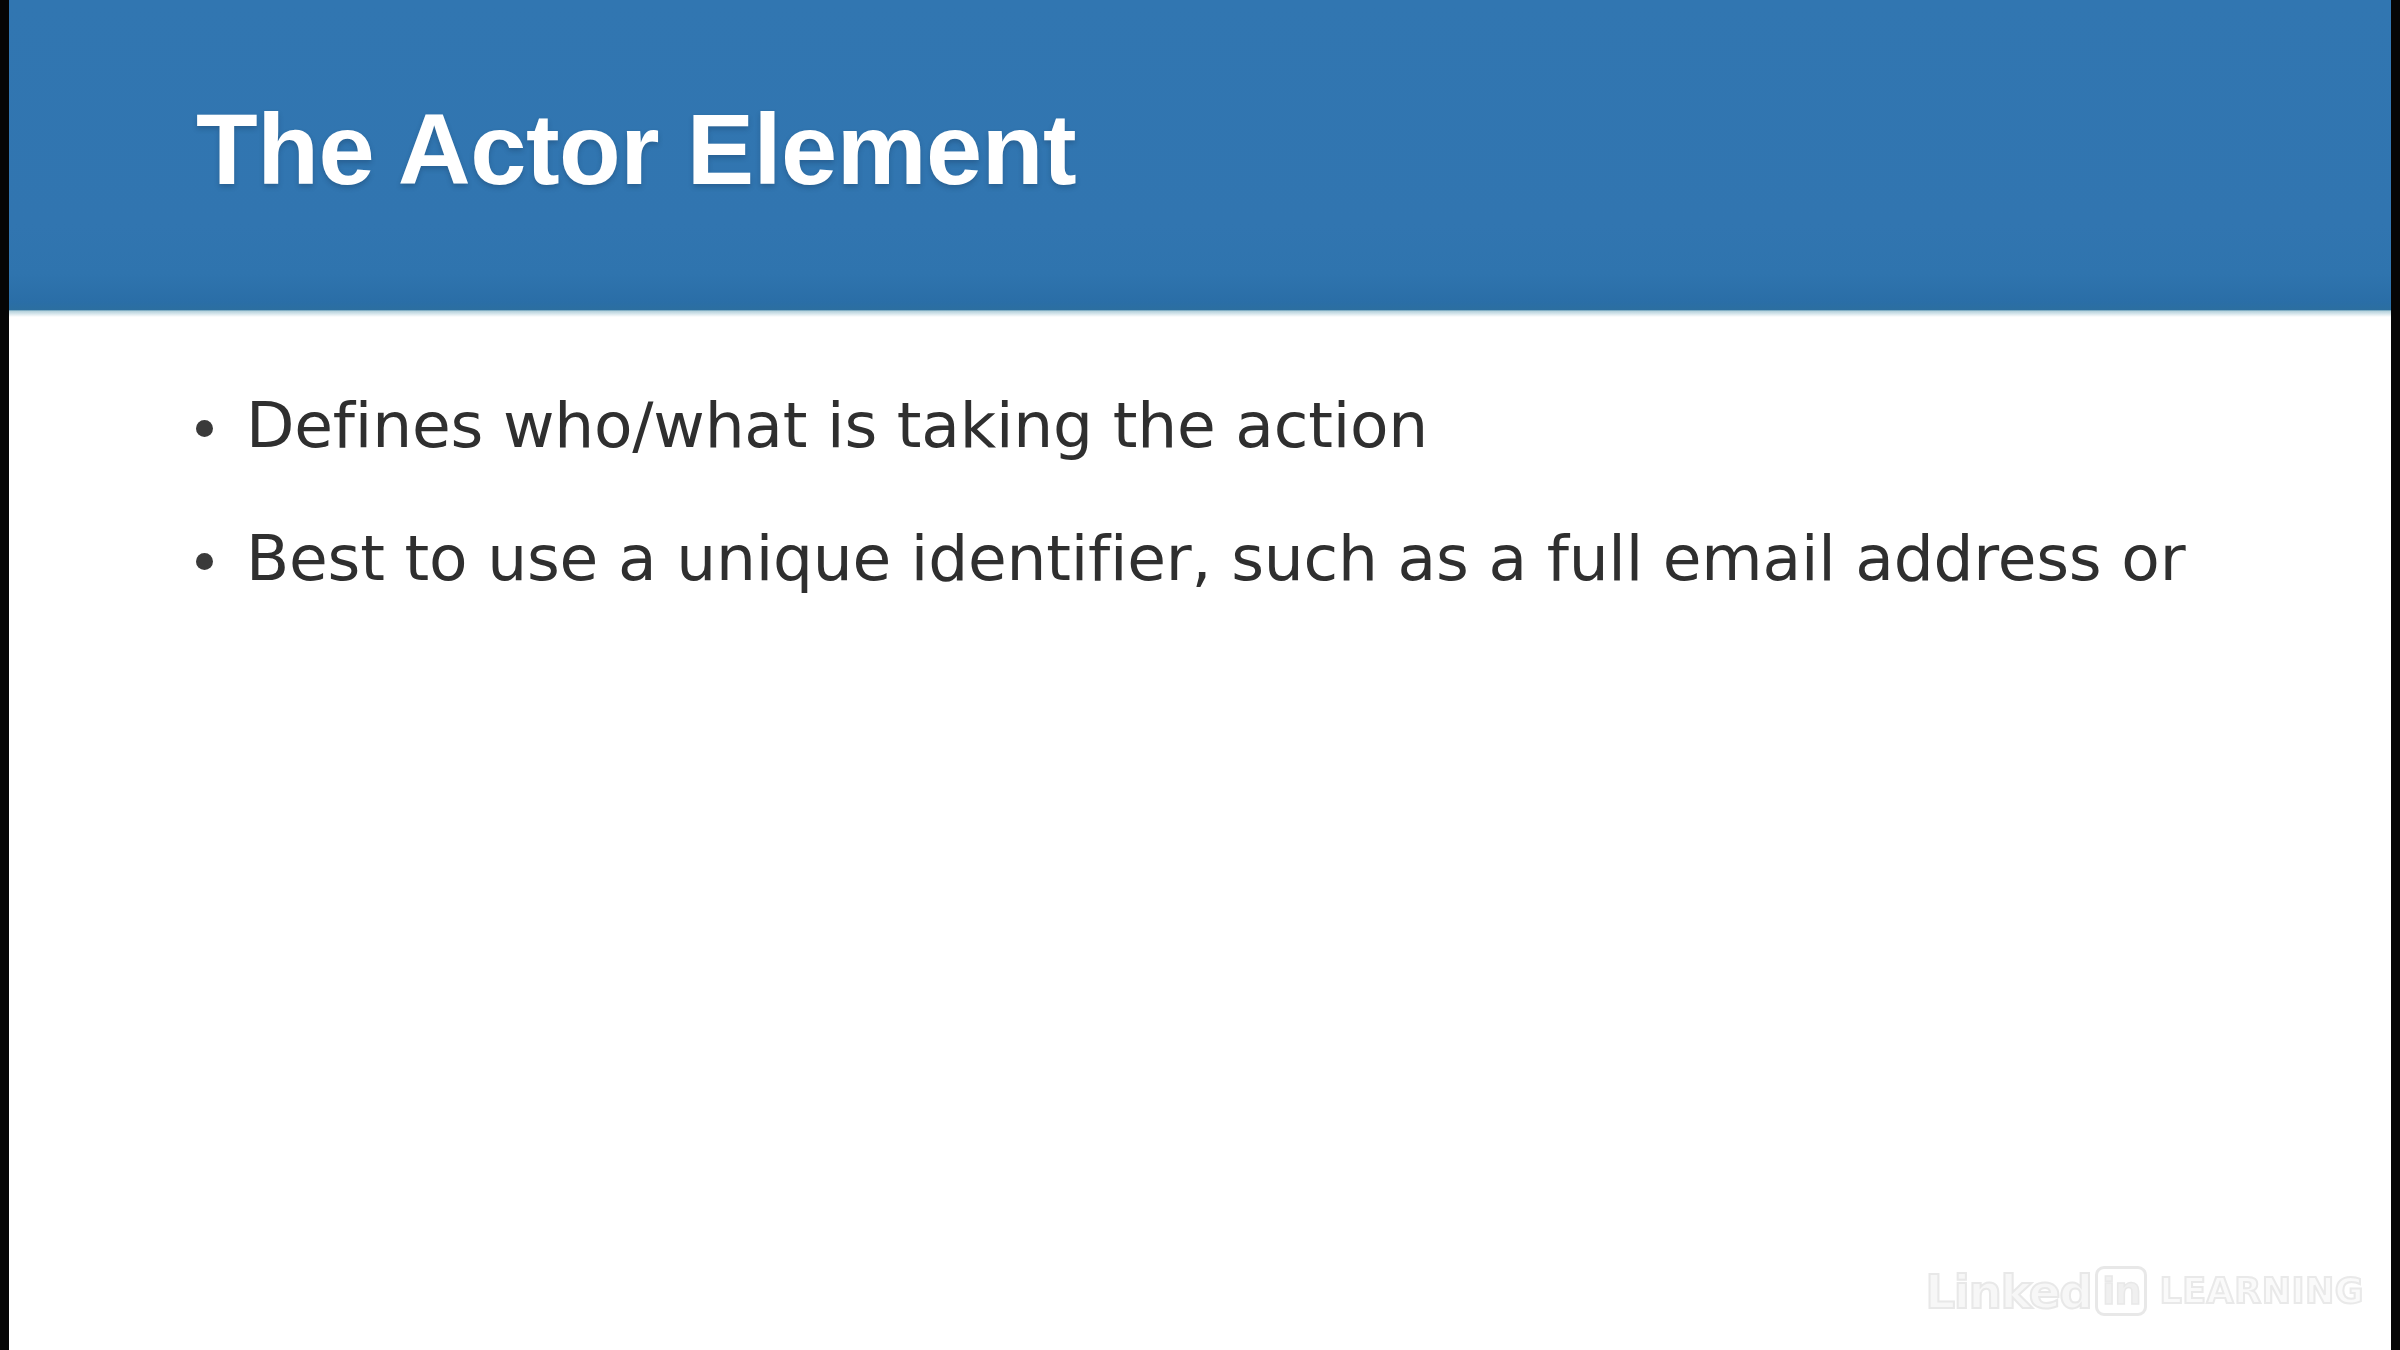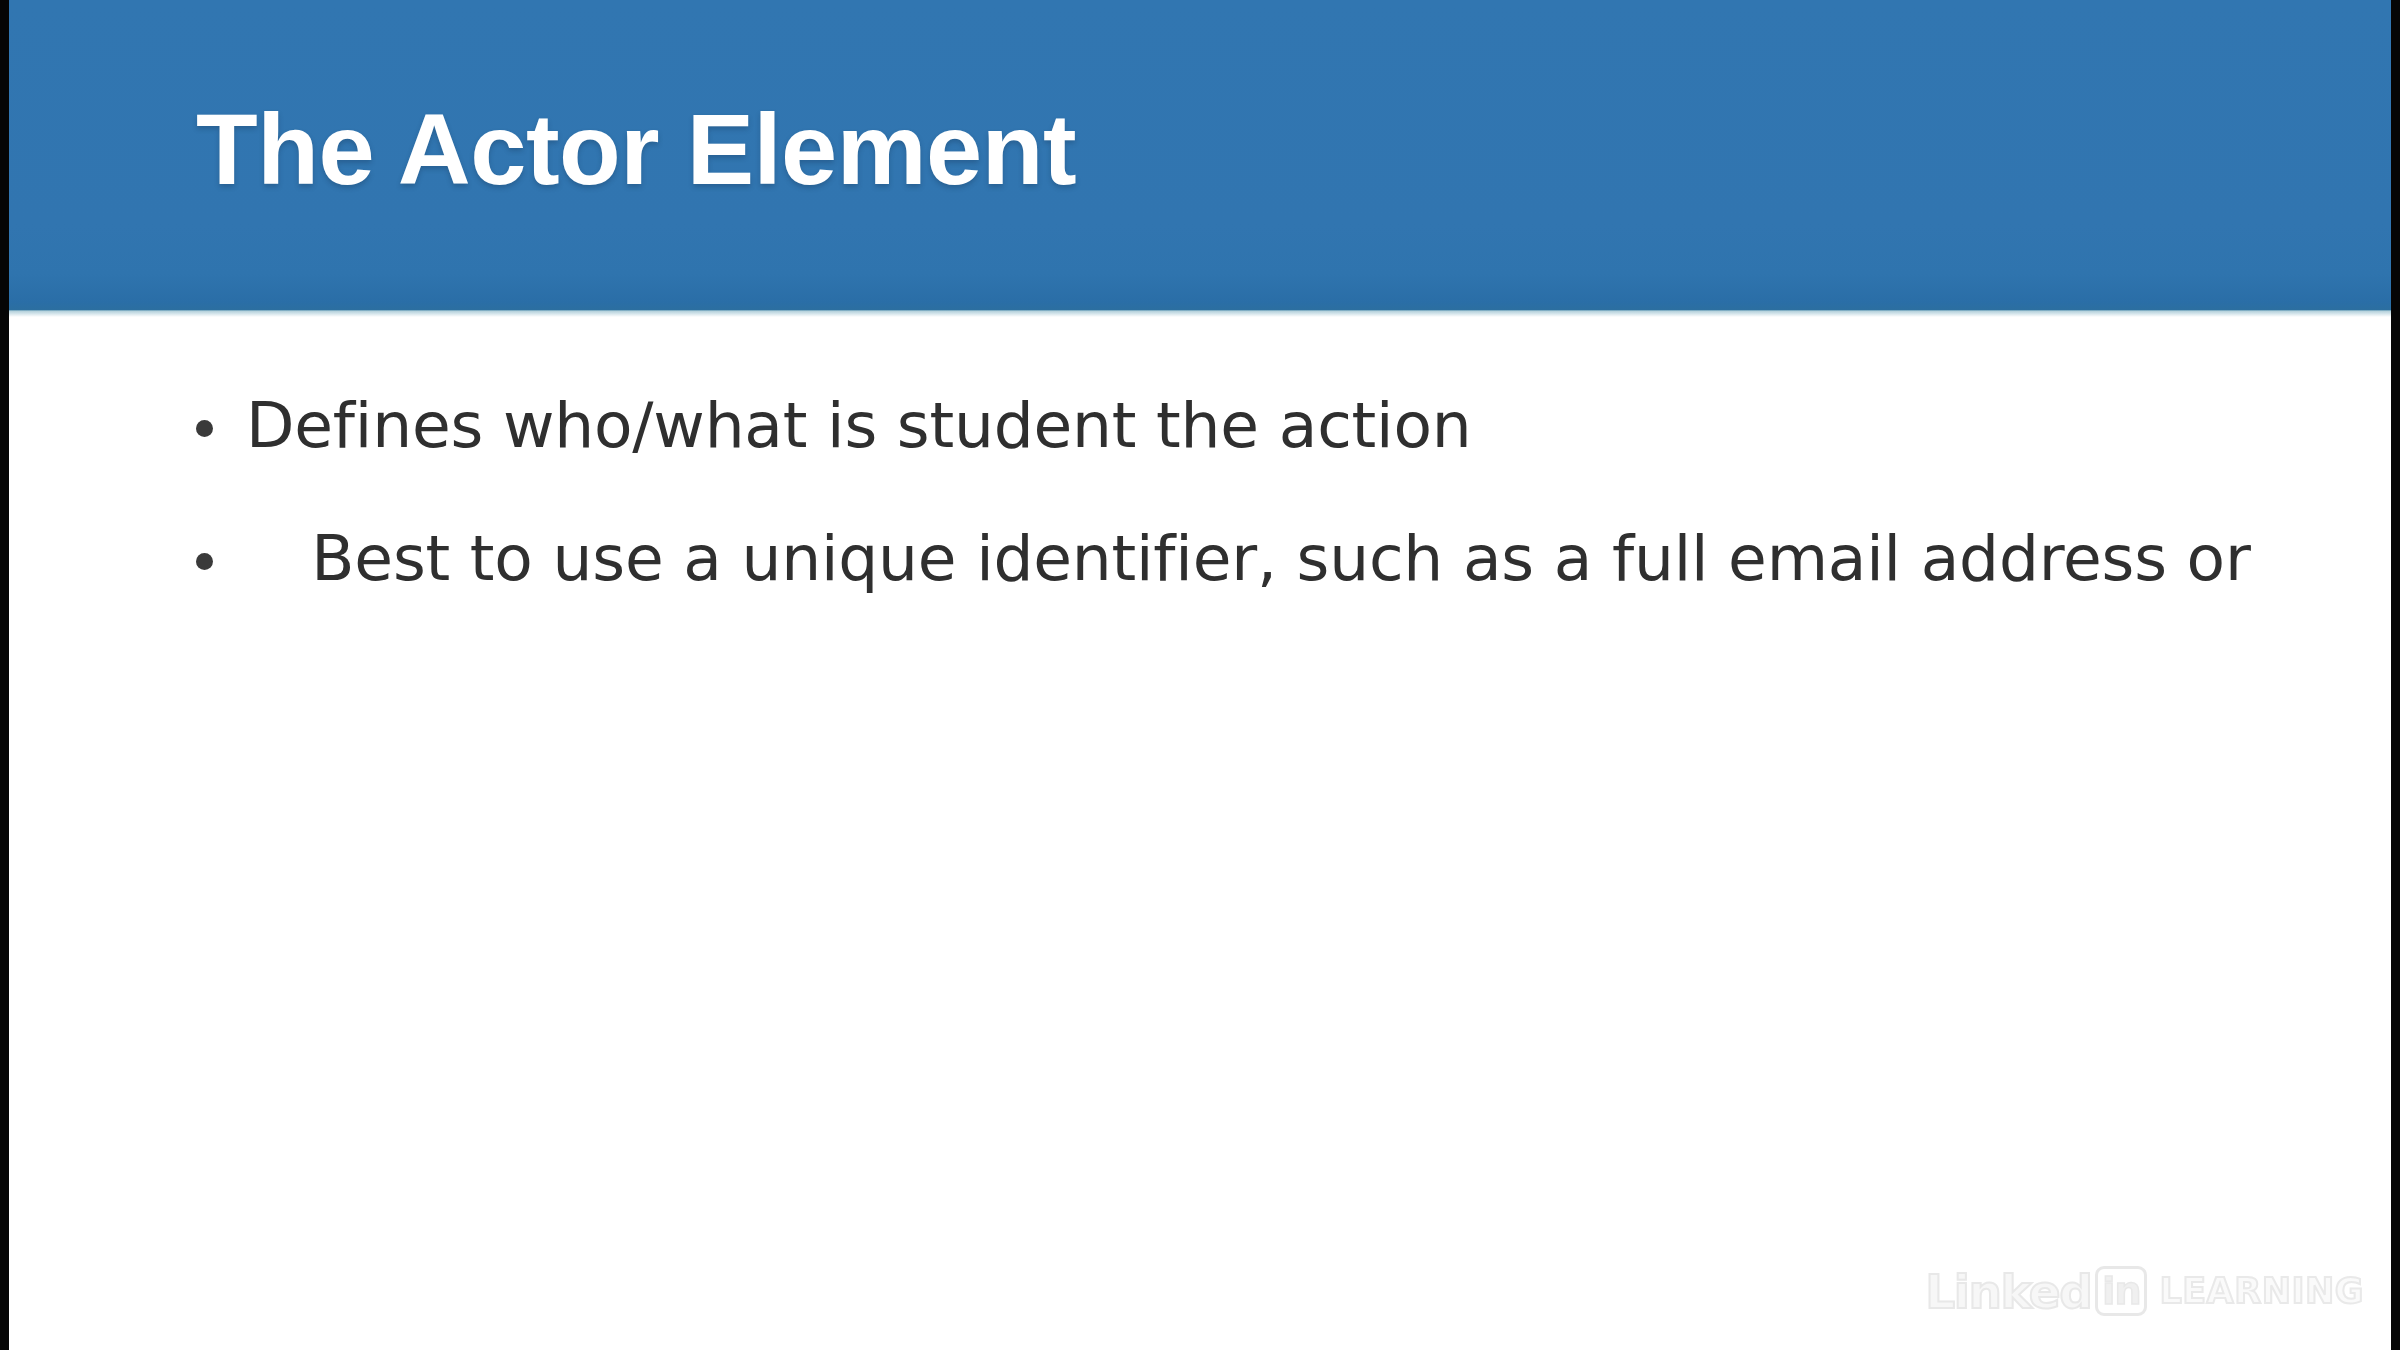--- a/index.html
+++ b/index.html
@@ -102,21 +102,21 @@
     position: relative;
     padding-left: 60px;
     margin: 0 0 62px 0;
     color: #2f2f2f;
     font-family: "DejaVu Sans", sans-serif;
     font-size: 63px;
     font-weight: 400;
     line-height: 1.12;
     letter-spacing: -0.2px;
   }
-  .bullet-item:last-child { margin-bottom: 0; text-align: center; }
+  .bullet-item:last-child { margin-bottom: 0; }
 
   .bullet-dot {
     position: absolute;
     left: 10px;
     top: 29px;
     width: 17px;
     height: 17px;
     border-radius: 50%;
     background: #3a3a3a;
   }
@@ -187,21 +187,21 @@
   <div id="title-banner">
     <h1 id="slide-title">The Actor Element</h1>
   </div>
 
   <div id="slide-body">
     <ul class="bullet-list">
 
       <li class="bullet-item">
         <span class="bullet-dot"></span>
         <span class="bullet-text">
-          <span class="line">Defines who/what is student the action</span>
+          <span class="line">Defines who/what is taking the action</span>
         </span>
       </li>
 
       <li class="bullet-item">
         <span class="bullet-dot"></span>
         <span class="bullet-text">
           <span class="line">Best to use a unique identifier, such as a full email address or</span>
         </span>
       </li>
 

